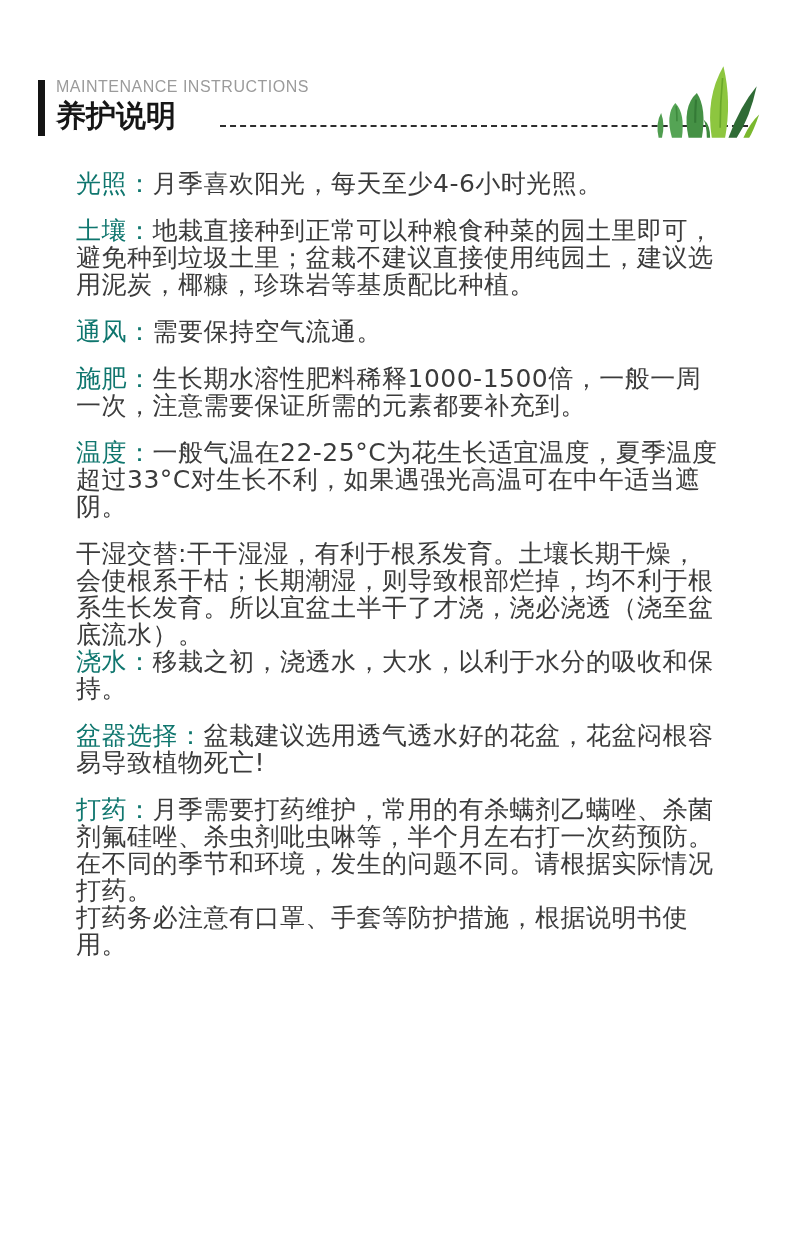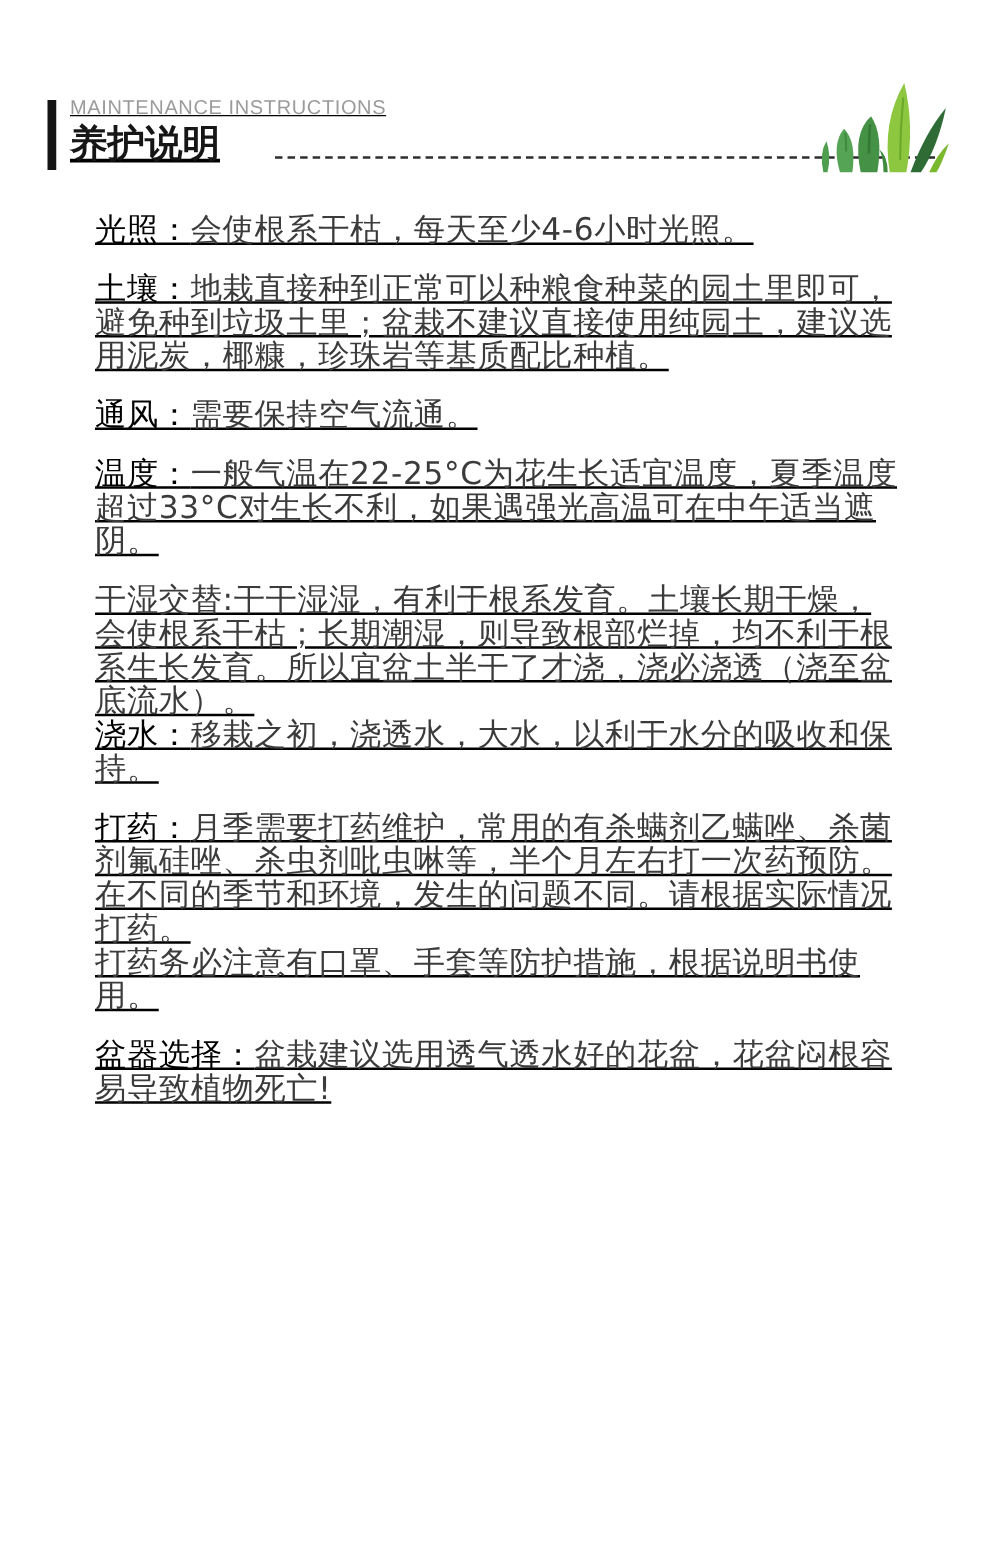--- a/index.html
+++ b/index.html
@@ -4,21 +4,20 @@
 <style>
   html, body { margin: 0; padding: 0; background: #ffffff; }
   .page {
     width: 790px;
     height: 994px;
     position: relative;
     background: #ffffff;
     font-family: "DejaVu Sans", sans-serif;
     overflow: hidden;
     box-sizing: border-box;
-    text-decoration: underline;
   }
   
   .header {
     position: relative;
     margin: 78px 36px 0 38px;
     height: 60px;
   }
   .accent-bar {
     position: absolute;
     left: 0; top: 2px;
@@ -62,21 +61,21 @@
   }
   .sec { margin: 0 0 20px 0; }
   .para {
     margin: 0;
     font-size: 25px;
     line-height: 27px;
     color: #3b3b3b;
     letter-spacing: 0.5px;
     word-break: break-all;
   }
-  .label { color: #000000; }
+  .label { color: #0f766e; }
 </style>
 </head>
 <body>
 
 <div class="page">
 
   <header class="header">
     <div class="accent-bar"></div>
     <div class="htext">
       <div class="subtitle">MAINTENANCE INSTRUCTIONS</div>
@@ -100,38 +99,41 @@
       <path d="M92,90 Q106,52 126,28 Q118,66 102,90 Z" fill="#2f6b35"></path>
 
       <path d="M110,90 Q118,72 129,62 Q122,82 117,90 Z" fill="#7ab82e"></path>
 
       <path d="M66,90 Q66,76 62,68 Q70,74 70,90 Z" fill="#3e8a3e"></path>
     </svg>
   </header>
 
   <main class="content">
       <section class="sec">
-        <p class="para"><span class="label">光照：</span><span>会使根系干枯，每天至少4-6小时光照。</span></p>
+        <p class="para"><span class="label">光照：</span><span>月季喜欢阳光，每天至少4-6小时光照。</span></p>
       </section>
       <section class="sec">
         <p class="para"><span class="label">土壤：</span><span>地栽直接种到正常可以种粮食种菜的园土里即可，避免种到垃圾土里；盆栽不建议直接使用纯园土，建议选用泥炭，椰糠，珍珠岩等基质配比种植。</span></p>
       </section>
       <section class="sec">
         <p class="para"><span class="label">通风：</span><span>需要保持空气流通。</span></p>
+      </section>
+      <section class="sec">
+        <p class="para"><span class="label">施肥：</span><span>生长期水溶性肥料稀释1000-1500倍，一般一周一次，注意需要保证所需的元素都要补充到。</span></p>
       </section>
       <section class="sec">
         <p class="para"><span class="label">温度：</span><span>一般气温在22-25°C为花生长适宜温度，夏季温度超过33°C对生长不利，如果遇强光高温可在中午适当遮阴。</span></p>
       </section>
       <section class="sec">
         <p class="para">干湿交替:干干湿湿，有利于根系发育。土壤长期干燥，会使根系干枯；长期潮湿，则导致根部烂掉，均不利于根系生长发育。所以宜盆土半干了才浇，浇必浇透（浇至盆底流水）。</p>
         <p class="para"><span class="label">浇水：</span><span>移栽之初，浇透水，大水，以利于水分的吸收和保持。</span></p>
       </section>
       <section class="sec">
+        <p class="para"><span class="label">盆器选择：</span><span>盆栽建议选用透气透水好的花盆，花盆闷根容易导致植物死亡!</span></p>
+      </section>
+      <section class="sec">
         <p class="para"><span class="label">打药：</span><span>月季需要打药维护，常用的有杀螨剂乙螨唑、杀菌剂氟硅唑、杀虫剂吡虫啉等，半个月左右打一次药预防。</span></p>
         <p class="para">在不同的季节和环境，发生的问题不同。请根据实际情况打药。</p>
         <p class="para">打药务必注意有口罩、手套等防护措施，根据说明书使用。</p>
-      </section>
-      <section class="sec">
-        <p class="para"><span class="label">盆器选择：</span><span>盆栽建议选用透气透水好的花盆，花盆闷根容易导致植物死亡!</span></p>
       </section>
     </main>
 
 </div>
 
 </body></html>

